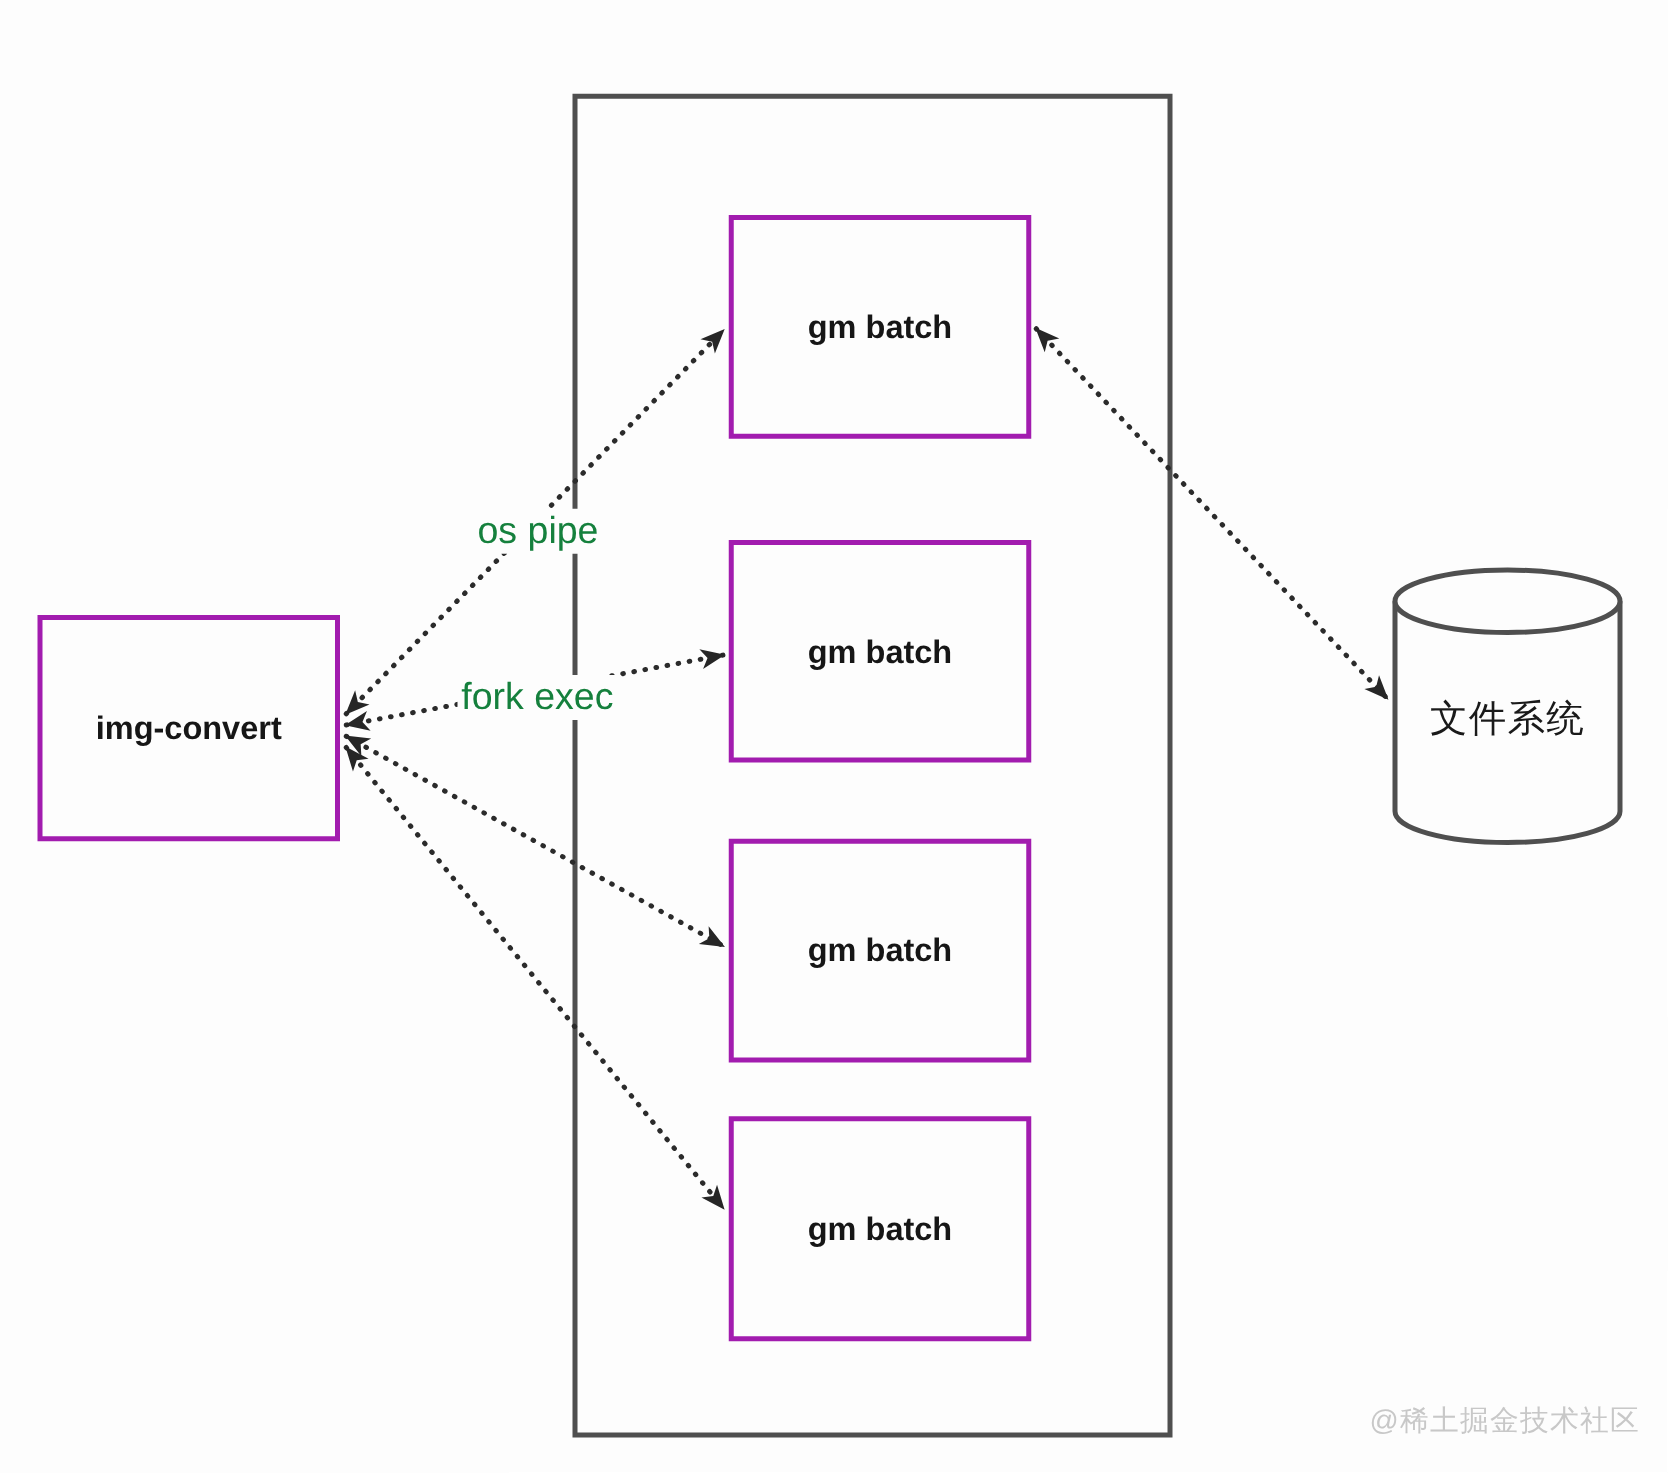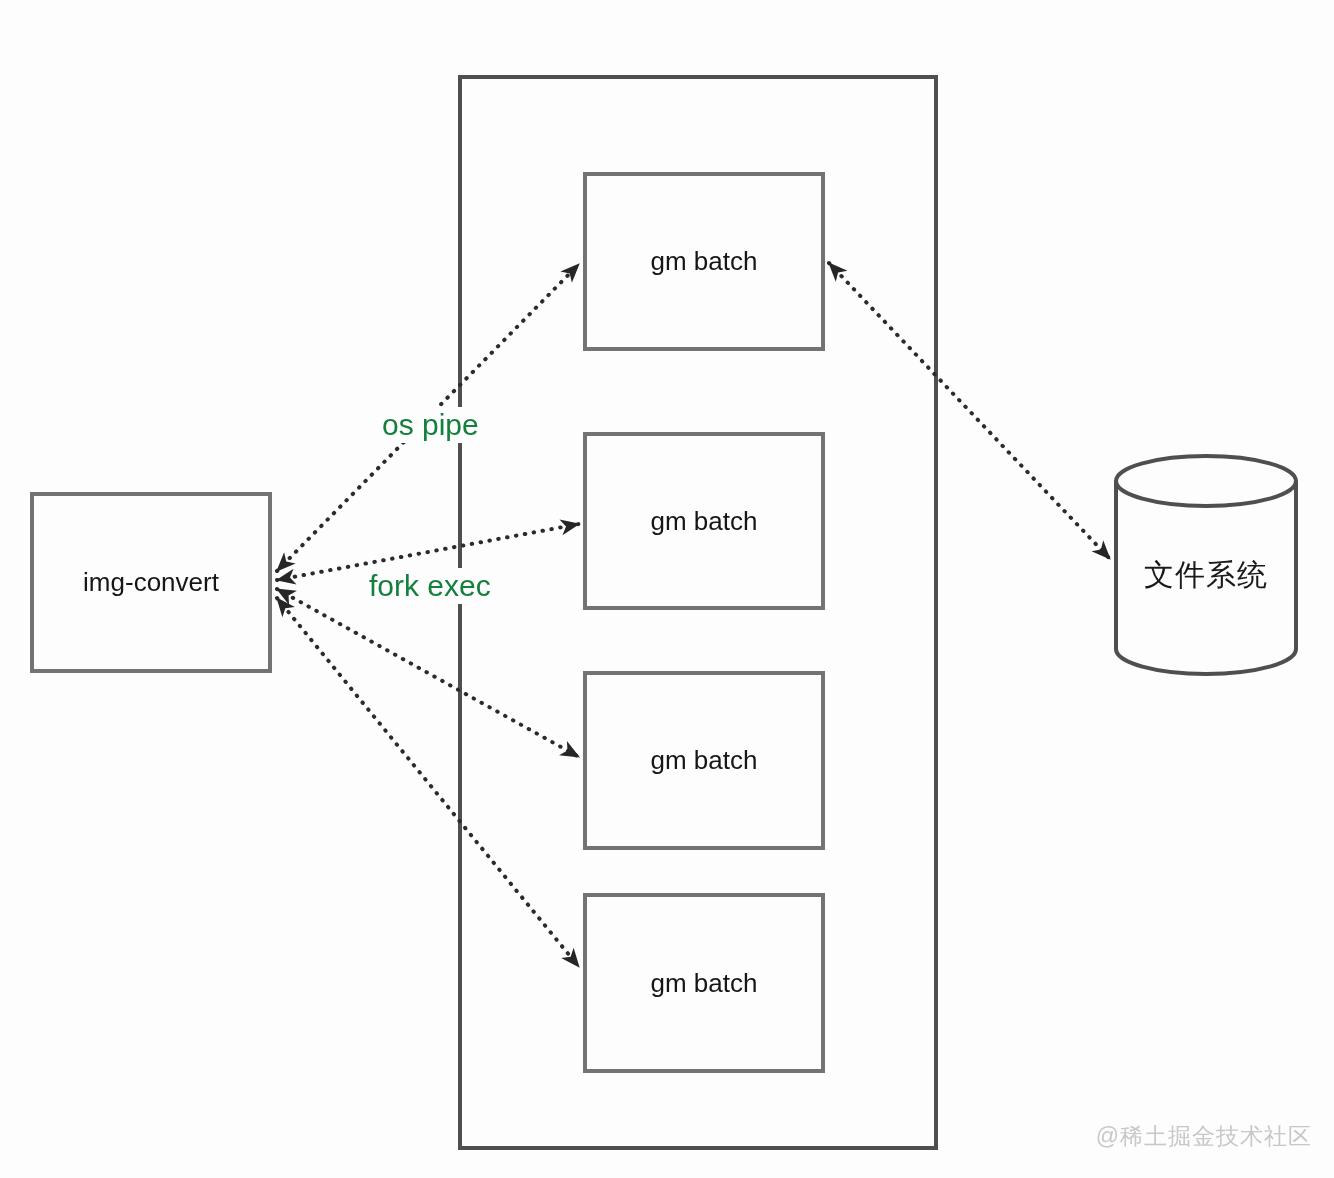--- a/index.html
+++ b/index.html
@@ -32,29 +32,30 @@
     top: 75px;
     width: 480px;
     height: 1075px;
     border: 4px solid #4f4f4f;
     box-sizing: border-box;
     background: transparent;
     z-index: 1;
   }
   .node-box {
     position: absolute;
-    border: 4px solid #737373;
+    border: 4px solid #a21caf;
     box-sizing: border-box;
     background: #fdfdfd;
     display: flex;
     align-items: center;
     justify-content: center;
     font-size: 26px;
     color: #161616;
     z-index: 2;
+    font-weight: bold;
   }
   .worker-1 { left: 583px; top: 172px; width: 242px; height: 179px; }
   .worker-2 { left: 583px; top: 432px; width: 242px; height: 178px; }
   .worker-3 { left: 583px; top: 671px; width: 242px; height: 179px; }
   .worker-4 { left: 583px; top: 893px; width: 242px; height: 180px; }
   .client-box { left: 30px; top: 492px; width: 242px; height: 181px; }
   svg.overlay {
     position: absolute;
     left: 0;
     top: 0;
@@ -66,21 +67,21 @@
   .edge-label {
     position: absolute;
     background: #fdfdfd;
     font-size: 30px;
     color: #15803d;
     padding: 1px 6px 1px 3px;
     z-index: 5;
     white-space: nowrap;
   }
   .edge-label-os-pipe { left: 379px; top: 407px; }
-  .edge-label-fork-exec { left: 366px; top: 540px; margin-top: 28px; }
+  .edge-label-fork-exec { left: 366px; top: 540px; }
   .storage-label {
     position: absolute;
     left: 1116px;
     top: 555px;
     width: 180px;
     text-align: center;
     font-size: 30px;
     color: #1a1a1a;
     z-index: 4;
     letter-spacing: 1px;

